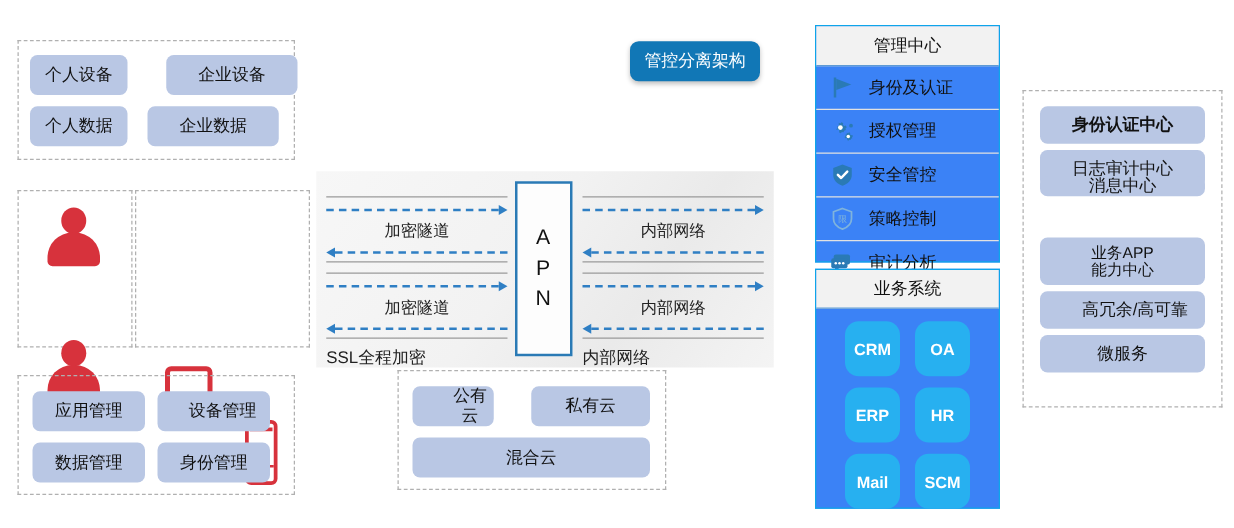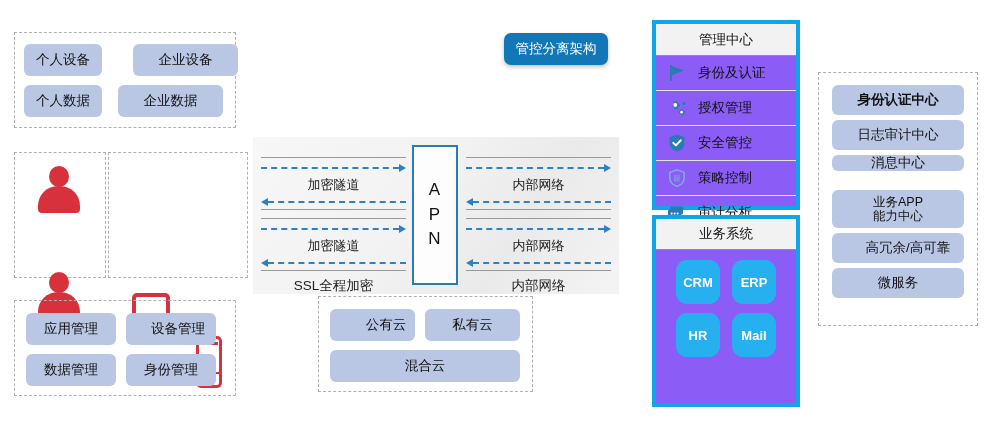--- a/index.html
+++ b/index.html
@@ -23,28 +23,28 @@
 
   
   .band{background:linear-gradient(125deg,#f7f7f7 0%,#f2f2f2 45%,#eaeaea 70%,#f4f4f4 100%);}
   .hline{background:#9a9a9a;height:1px;}
   .arrow-row{display:flex;align-items:center;}
   .dash{flex:1;height:0;border-top:2px dashed #2f7fc4;}
   .tri{width:0;height:0;border-top:4px solid transparent;border-bottom:4px solid transparent;}
   .tri.r{border-left:7px solid #2f7fc4;}
   .tri.l{border-right:7px solid #2f7fc4;}
   .tunnel-label{text-align:center;font-size:13px;color:#222;}
-  .band-foot{font-size:13.5px;color:#222;text-align:center;}
+  .band-foot{font-size:13.5px;color:#222;text-align:left;}
 
   .apn{border:2px solid #2a7ab5;background:#fdfdfd;display:flex;flex-direction:column;
        align-items:center;justify-content:center;font-size:17px;letter-spacing:1px;
        line-height:1.45;color:#111;}
 
   
-  .panel{border:4px solid #0ea5e9;background:#8b5cf6;}
+  .panel{border:1px solid #0ea5e9;background:#3b82f6;}
   .panel-head{background:#f2f2f2;border-bottom:1px solid #5f9bd5;text-align:center;
               font-size:13.5px;color:#111;display:flex;align-items:center;
               justify-content:center;}
   .mrow{display:flex;align-items:center;border-bottom:1px solid #e2e2e2;height:34px;}
   .mrow:last-child{border-bottom:none;}
   .micon{width:42px;display:flex;align-items:center;justify-content:center;}
   .mlabel{font-size:13.5px;color:#111;}
 
   .apps{display:flex;flex-wrap:wrap;padding:10px 12px;gap:9px 12px;}
   .app{width:44px;height:44px;border-radius:11px;background:#27b0f0;color:#fff;
@@ -157,21 +157,21 @@
 <div class="abs arrow-row" style="left:466px;top:259px;width:145px;">
   <div class="tri l"></div>
     <div class="dash"></div>
 </div>
 <div class="abs hline" style="left:466px;top:270px;width:145px;"></div>
 <div class="abs band-foot" style="left:466px;top:277px;width:145px;">内部网络</div>
 
 <div class="abs badge" style="left:504px;top:33px;width:104px;height:32px;">管控分离架构</div>
 
 <div class="abs dashbox" style="left:318px;top:296px;width:215px;height:96px;"></div>
-<div class="abs chip" style="left:330px;top:309px;width:85px;height:32px;padding-left:27px;">公有云</div>
+<div class="abs chip" style="left:330px;top:309px;width:65px;height:32px;padding-left:27px;">公有云</div>
 <div class="abs chip" style="left:425px;top:309px;width:95px;height:32px;">私有云</div>
 <div class="abs chip" style="left:330px;top:350px;width:190px;height:32px;">混合云</div>
 
 <div class="abs panel" style="left:652px;top:20px;width:148px;height:190px;">
   <div class="panel-head" style="height:31px;">管理中心</div>
 
   <div class="mrow">
     <div class="micon">
       <svg width="20" height="20" viewBox="0 0 20 20">
           <path d="M4 2v16" stroke="#2a7ab5" stroke-width="2" fill="none"></path>
@@ -228,28 +228,30 @@
       </svg>
     </div>
     <div class="mlabel">审计分析</div>
   </div>
 </div>
 
 <div class="abs panel" style="left:652px;top:215px;width:148px;height:192px;">
   <div class="panel-head" style="height:30px;">业务系统</div>
   <div class="apps" style="justify-content:center;">
     <div class="app">CRM</div>
+    <div class="app">OA</div>
     <div class="app">ERP</div>
     <div class="app">HR</div>
     <div class="app">Mail</div>
+    <div class="app">SCM</div>
   </div>
 </div>
 
 <div class="abs dashbox" style="left:818px;top:72px;width:160px;height:254px;"></div>
 <div class="abs chip" style="left:832px;top:85px;width:132px;height:30px;font-weight:bold;">身份认证中心</div>
 <div class="abs chip" style="left:832px;top:120px;width:132px;height:30px;">日志审计中心</div>
-<div class="abs chip" style="left:832px;top:155px;width:132px;height:16px;">消息中心</div>
+<div class="abs chip" style="left:832px;top:141px;width:132px;height:16px;">消息中心</div>
 <div class="abs chip two" style="left:832px;top:190px;width:132px;height:38px;flex-direction:column;">
   <span>业务APP</span>
   <span>能力中心</span>
 </div>
 <div class="abs chip" style="left:832px;top:233px;width:132px;height:30px;padding-left:20px;">高冗余/高可靠</div>
 <div class="abs chip" style="left:832px;top:268px;width:132px;height:30px;">微服务</div>
 
 </body></html>

